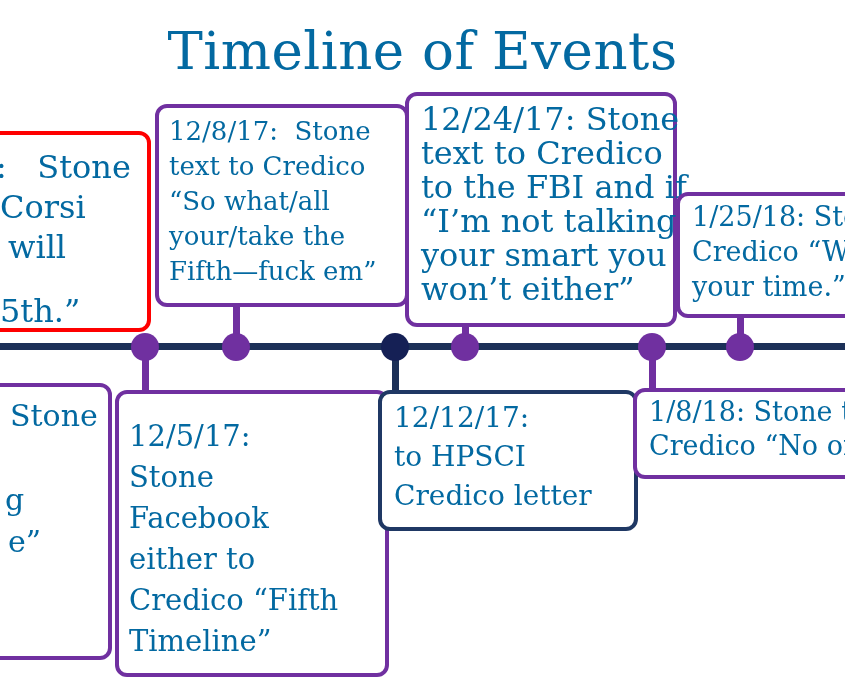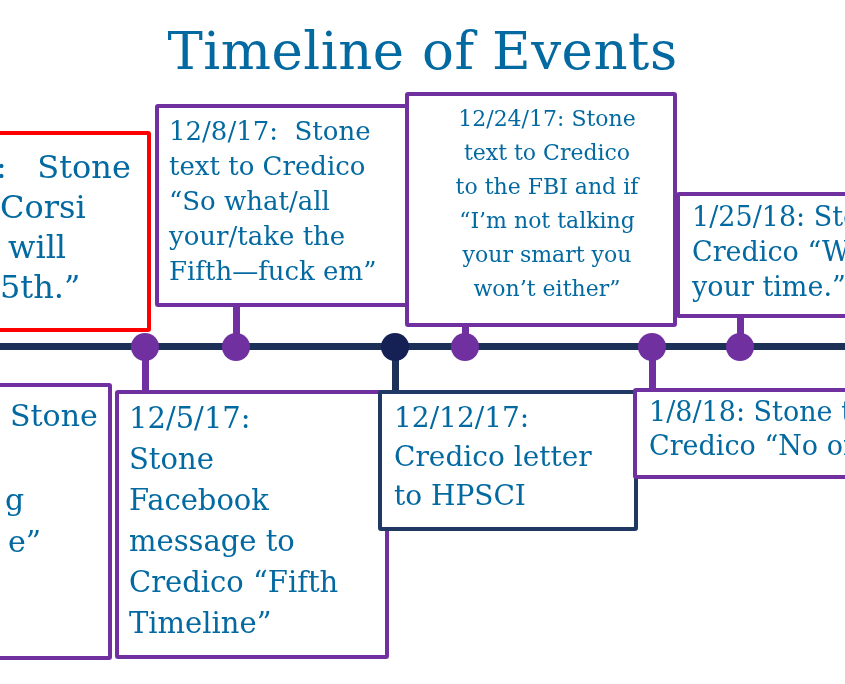--- a/index.html
+++ b/index.html
@@ -10,37 +10,37 @@
   .title{
     position:absolute;top:20px;left:0;width:100%;margin:0;
     text-align:center;font-size:53px;font-weight:400;letter-spacing:.5px;
   }
   .axis{position:absolute;left:0;top:343px;width:845px;height:7px;background:#1c3058;}
   .stem{position:absolute;width:7px;}
   .stem.purple{background:#7030a0;}
   .stem.navy{background:#1c3058;}
   .dot{position:absolute;top:333px;width:28px;height:28px;border-radius:50%;background:#7030a0;}
   .dot.navy{background:#152055;}
-  .box{position:absolute;background:#ffffff;border:4px solid #7030a0;border-radius:3px;}
+  .box{position:absolute;background:#ffffff;border:4px solid #7030a0;border-radius:12px;}
   .box.red{border-color:#fe0000;}
   .box.navyb{border-color:#1f3864;}
   .ln{white-space:nowrap;}
 
   
   #box-a{left:-212px;top:131px;width:355px;height:181px;font-size:32px;line-height:40px;padding-top:12px;}
   
   #box-b{left:155px;top:104px;width:236px;height:189px;font-size:26px;line-height:35px;padding:6px 0 0 10px;}
   
-  #box-c{left:405px;top:92px;width:252px;height:221px;font-size:22px;line-height:34px;padding:6px 0 0 12px;text-align:center;}
+  #box-c{left:405px;top:92px;width:252px;height:221px;font-size:32px;line-height:34px;padding:6px 0 0 12px;}
   
   #box-d{left:676px;top:192px;width:280px;height:115px;font-size:27px;line-height:35px;padding:3px 0 0 12px;}
   
   #box-e{left:-212px;top:383px;width:316px;height:261px;font-size:30px;line-height:42px;padding-top:8px;}
   
-  #box-f{left:115px;top:390px;width:256px;height:257px;font-size:29px;line-height:41px;padding:4px 0 0 10px;}
+  #box-f{left:115px;top:390px;width:256px;height:257px;font-size:29px;line-height:41px;padding:22px 0 0 10px;}
   
   #box-g{left:378px;top:390px;width:240px;height:129px;font-size:28px;line-height:39px;padding:4px 0 0 12px;}
   
   #box-h{left:633px;top:388px;width:280px;height:80px;font-size:27px;line-height:34px;padding:3px 0 0 12px;}
 </style>
 </head>
 <body>
 
 <div class="slide">
 
@@ -59,21 +59,21 @@
   <div class="dot" style="left:222px;"></div>
   <div class="dot navy" style="left:381px;"></div>
   <div class="dot" style="left:451px;"></div>
   <div class="dot" style="left:638px;"></div>
   <div class="dot" style="left:726px;"></div>
 
   <div class="box red" id="box-a">
     <div class="ln" style="margin-left:204px;">:&nbsp;&nbsp;&nbsp;Stone</div>
     <div class="ln" style="margin-left:208px;">Corsi</div>
     <div class="ln" style="margin-left:216px;">will</div>
-    <div class="ln" style="margin-left:208px;">5th.”</div>
+    <div class="ln" style="margin-left:208px;margin-top:24px;">5th.”</div>
   </div>
 
   <div class="box" id="box-b">
     <div class="ln">12/8/17:&nbsp; Stone</div>
     <div class="ln">text to Credico</div>
     <div class="ln">“So what/all</div>
     <div class="ln">your/take the</div>
     <div class="ln">Fifth—fuck em”</div>
   </div>
 
@@ -98,29 +98,29 @@
     <div class="ln" style="margin-left:208px;"></div>
     <div class="ln" style="margin-left:213px;">g</div>
     <div class="ln" style="margin-left:208px;"></div>
     <div class="ln" style="margin-left:216px;">e”</div>
   </div>
 
   <div class="box" id="box-f">
     <div class="ln">12/5/17:</div>
     <div class="ln">Stone</div>
     <div class="ln">Facebook</div>
-    <div class="ln">message to</div>
+    <div class="ln">either to</div>
     <div class="ln">Credico “Fifth</div>
     <div class="ln">Timeline”</div>
   </div>
 
   <div class="box navyb" id="box-g">
     <div class="ln">12/12/17:</div>
+    <div class="ln">to HPSCI</div>
     <div class="ln">Credico letter</div>
-    <div class="ln">to HPSCI</div>
   </div>
 
   <div class="box" id="box-h">
     <div class="ln">1/8/18: Stone te</div>
     <div class="ln">Credico “No one</div>
   </div>
 
 </div>
 
 </body></html>

